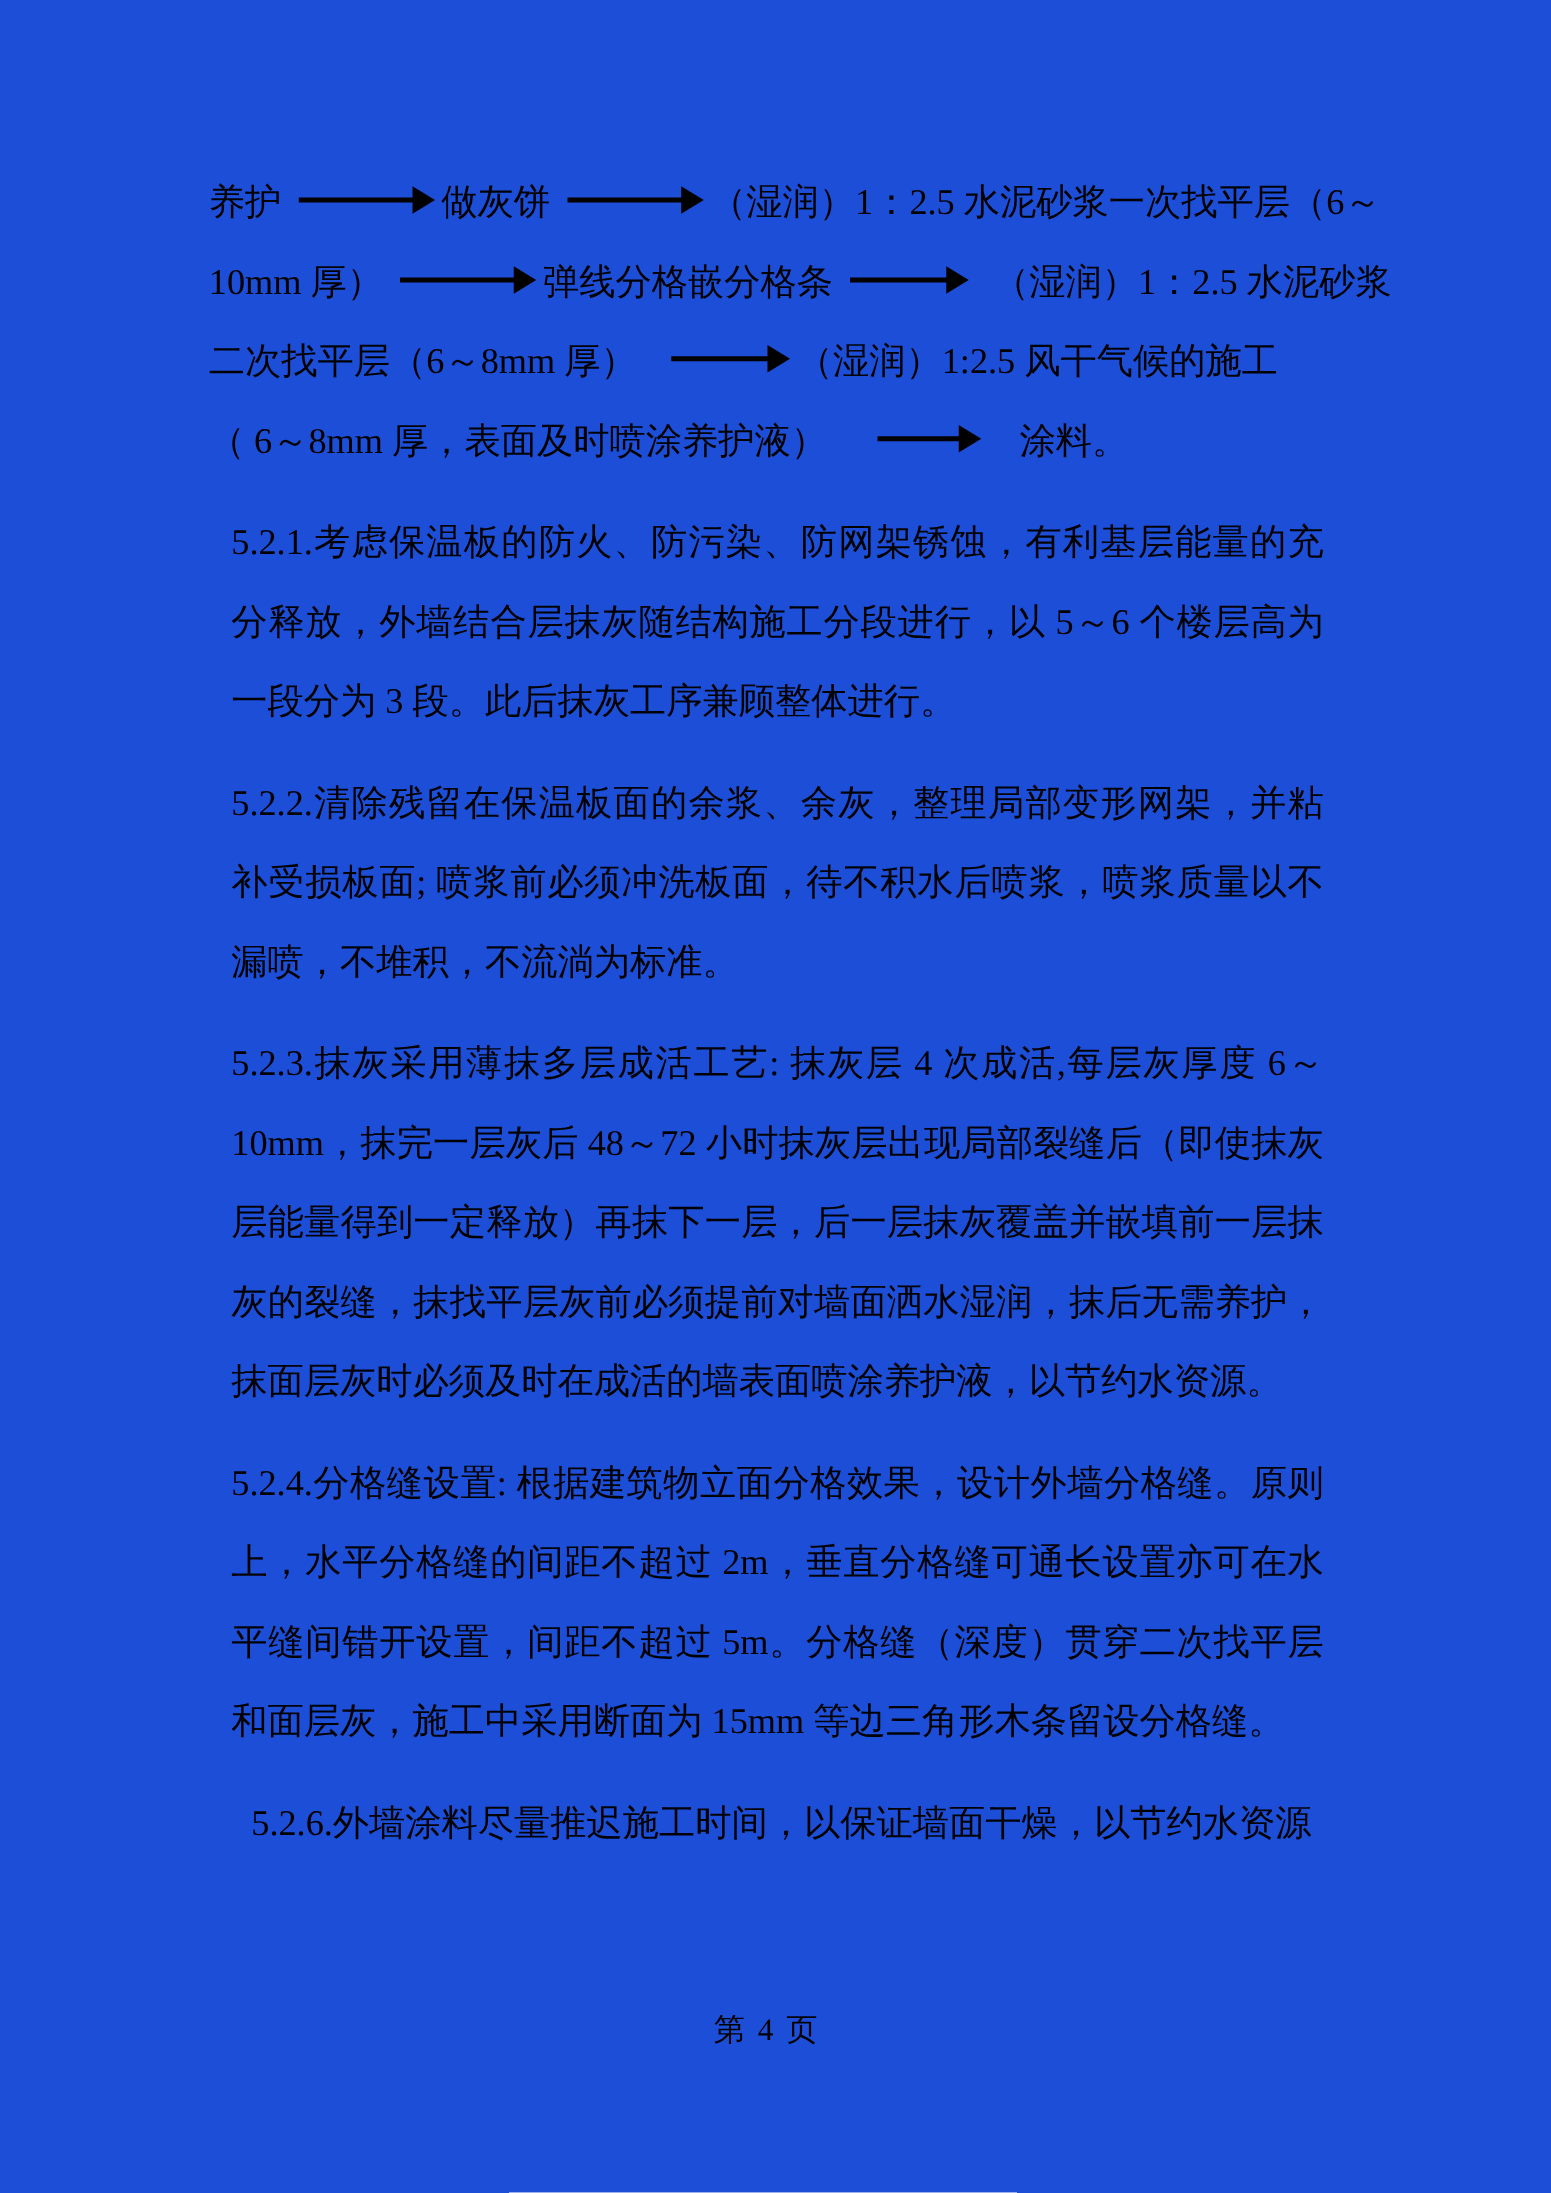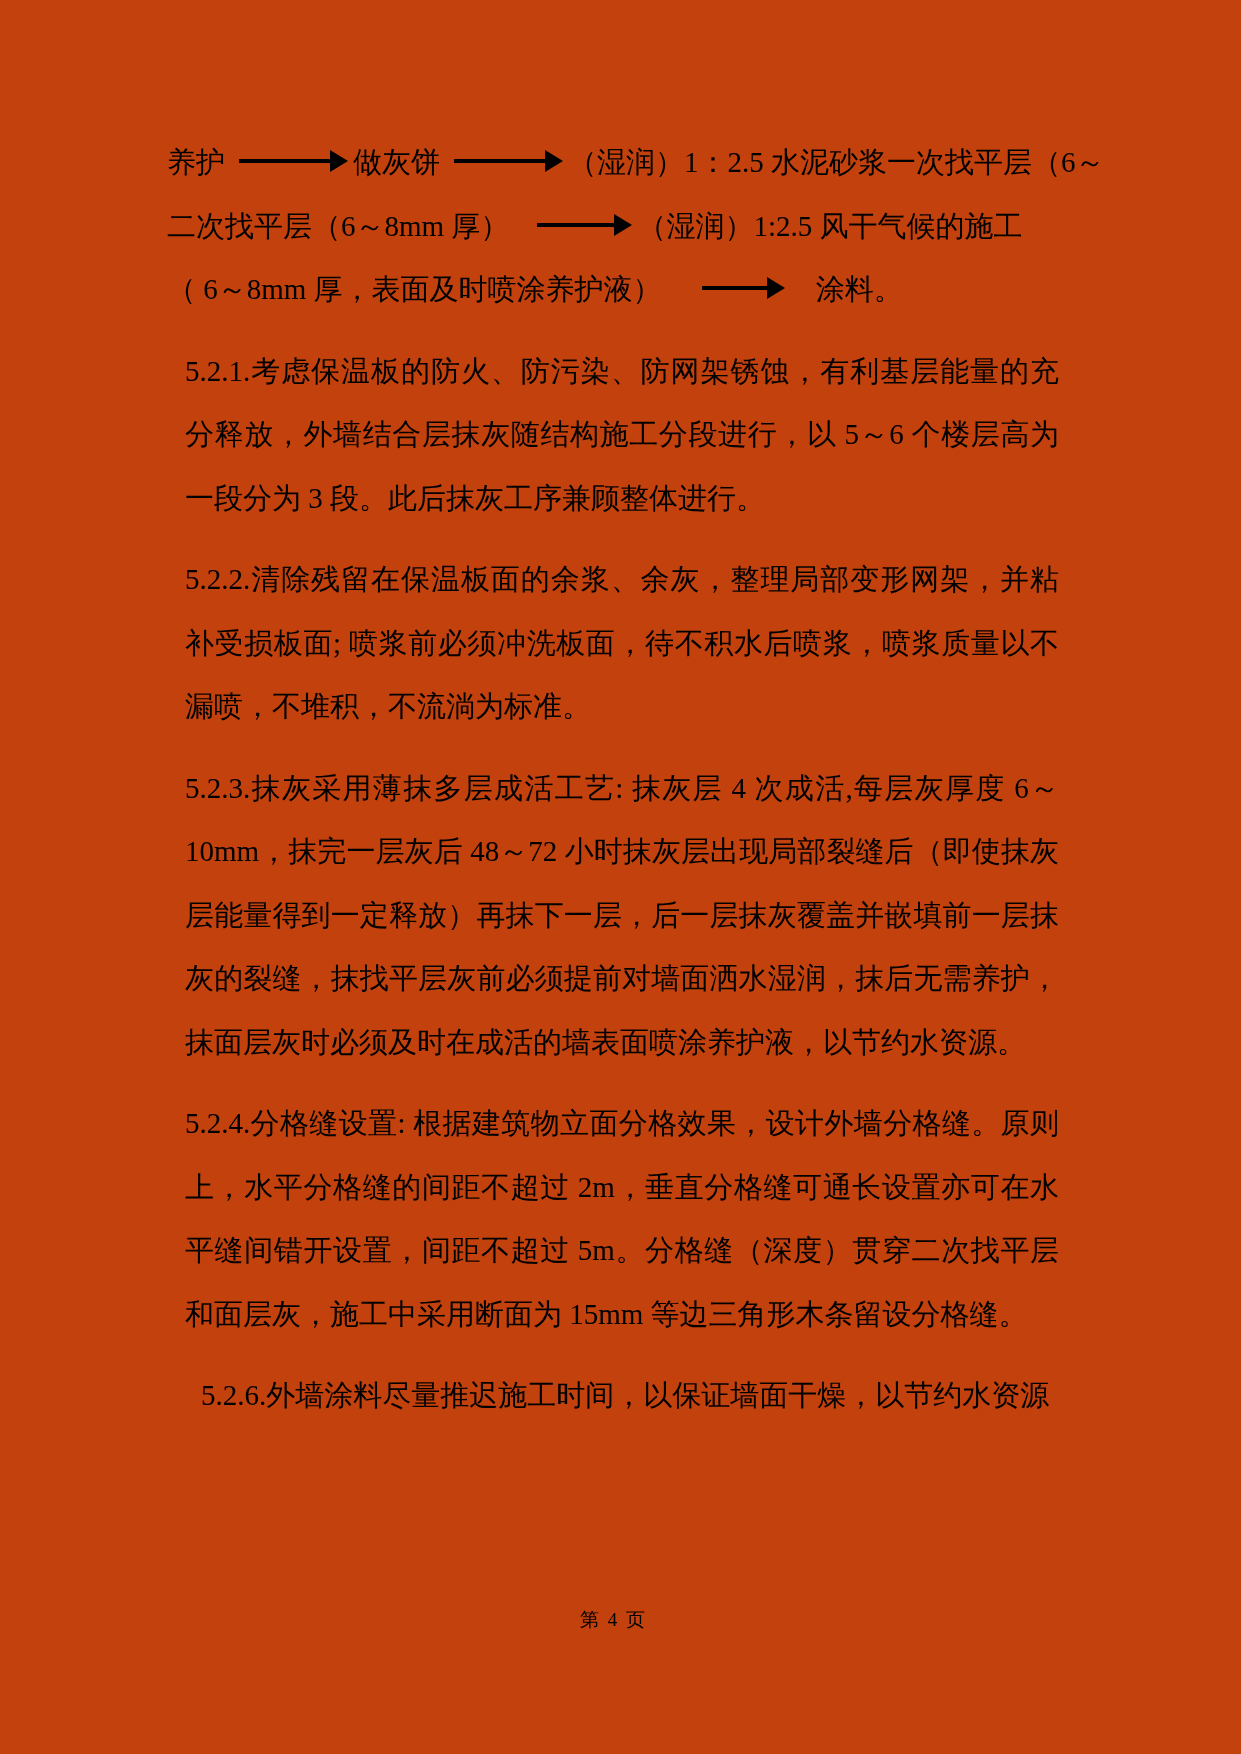--- a/index.html
+++ b/index.html
@@ -4,21 +4,21 @@
 <style>
   html, body {
     margin: 0;
     padding: 0;
     background: #ffffff;
   }
   .page {
     position: relative;
     width: 1241px;
     height: 1754px;
-    background: #c2410c;
+    background: #1d4ed8;
     color: #000000;
     font-family: "Liberation Serif", "DejaVu Serif", serif;
     overflow: hidden;
   }
   .content {
     position: absolute;
     left: 167px;
     top: 131px;
     width: 910px;
     font-size: 29px;
@@ -59,36 +59,39 @@
     border-bottom: 11px solid transparent;
   }
   .gap-sm { display: inline-block; width: 14px; }
   .gap-md { display: inline-block; width: 26px; }
   .footer {
     position: absolute;
     left: 0;
     right: 14px;
     top: 1607px;
     text-align: center;
-    font-size: 19px;
+    font-size: 25px;
     color: #000000;
     letter-spacing: 2px;
   }
 </style>
 </head>
 <body>
 
 <div class="page">
 
   <div class="content">
 
     <div class="flow-line">
       <span>养护</span><span class="flow-arrow w95"></span><span>做灰饼</span><span class="flow-arrow w95"></span><span>（湿润）1：2.5 水泥砂浆一次找平层（6～</span>
     </div>
 
+    <div class="flow-line">
+      <span>10mm 厚）</span><span class="flow-arrow w95"></span><span>弹线分格嵌分格条</span><span class="flow-arrow w80"></span><span class="gap-sm"></span><span>（湿润）1：2.5 水泥砂浆</span>
+    </div>
 
     <div class="flow-line">
       <span>二次找平层（6～8mm 厚）</span><span class="gap-sm"></span><span class="flow-arrow w80"></span><span>（湿润）1:2.5 风干气候的施工</span>
     </div>
 
     <div class="flow-line">
       <span>（ 6～8mm 厚，表面及时喷涂养护液）</span><span class="gap-md"></span><span class="flow-arrow w70"></span><span class="gap-md"></span><span>涂料。</span>
     </div>
 
     <p class="para">5.2.1.考虑保温板的防火、防污染、防网架锈蚀，有利基层能量的充分释放，外墙结合层抹灰随结构施工分段进行，以 5～6 个楼层高为一段分为 3 段。此后抹灰工序兼顾整体进行。</p>

